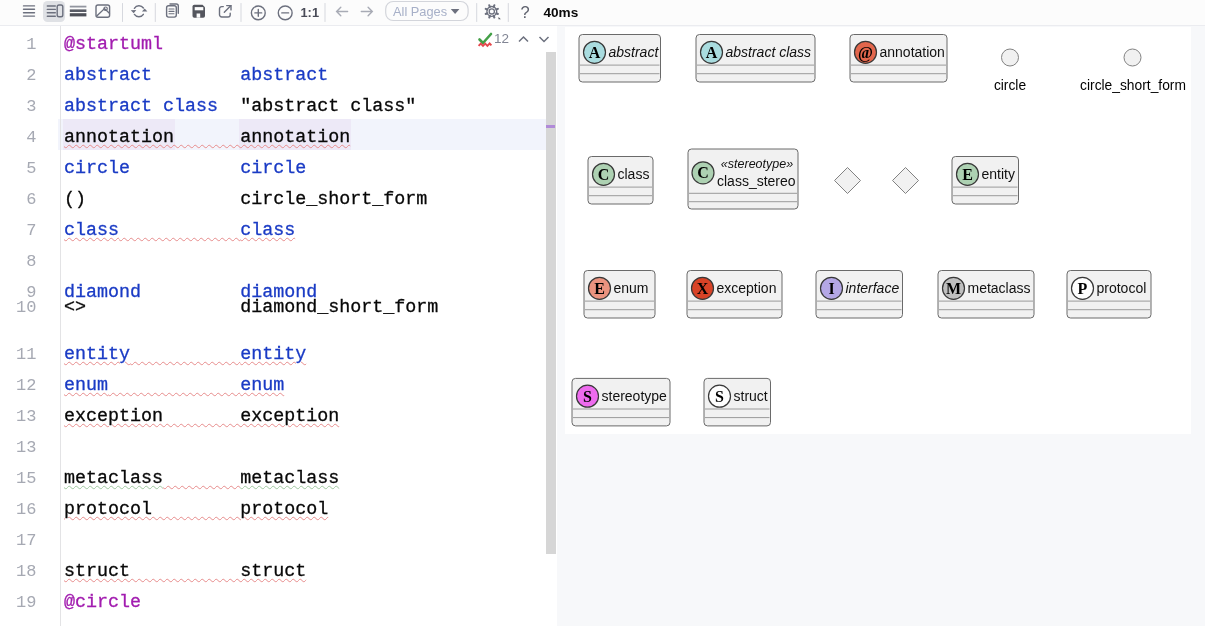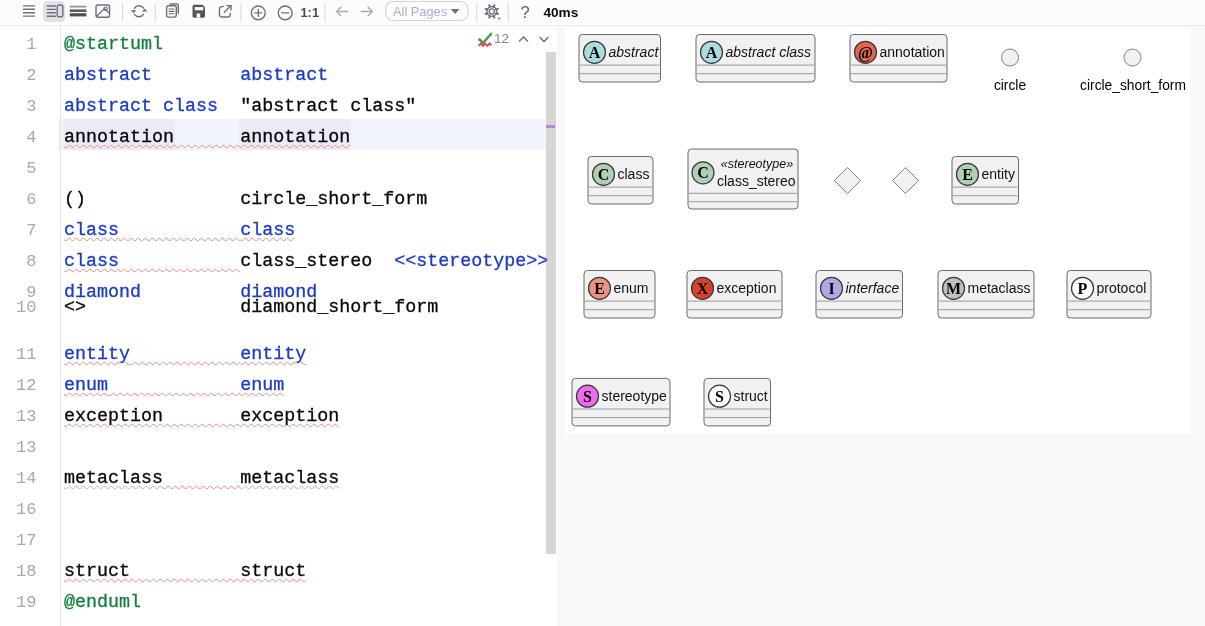--- a/index.html
+++ b/index.html
@@ -6,21 +6,21 @@
 #toolbar { position:absolute; left:0; top:0; width:1205px; height:26px;
   background:#FCFCFC; border-bottom:1px solid #EBECF0; }
 #preview { position:absolute; left:557px; top:26px; width:648px; height:600px; background:#F7F8FA; }
 #editor  { position:absolute; left:0; top:26px; width:557px; height:600px; background:#fff; }
 #gutline { position:absolute; left:60px; top:26px; width:1px; height:600px; background:#E3E3E5; }
 .row  { position:absolute; left:0; width:557px; height:31px; line-height:31px; white-space:pre;
   font-family:"Liberation Mono",monospace; font-size:18.35px; color:#080808; -webkit-text-stroke:0.3px; }
 .num  { position:absolute; left:0; width:36.5px; text-align:right; font-size:17px; color:#A6A9B3; -webkit-text-stroke:0px; }
 .code { position:absolute; left:64px; }
 b  { font-weight:normal; color:#1A3BC5; }
-i.m { font-style:normal; color:#15803d; }
+i.m { font-style:normal; color:#a21caf; }
 u  { text-decoration-style:wavy; text-decoration-thickness:1px; text-underline-offset:1.5px; }
 u.sqr { text-decoration-line:underline; text-decoration-color:#E78C8C; }
 u.sqg { text-decoration-line:underline; text-decoration-color:#9FC89F; }
 .hl   { position:absolute; background:#F2F4FC; }
 .whl  { position:absolute; background:#EDE9F7; }
 #sb    { position:absolute; left:545.5px; top:52px; width:10px; height:502px; background:rgba(163,163,163,0.45); }
 #sbmark{ position:absolute; left:546px; top:125px; width:9px; height:2.5px; background:#B18BD8; }
 svg text.nm { font-family:"Liberation Sans",sans-serif; font-size:14px; fill:#111; }
 svg text.it { font-style:italic; }
 svg text.lb { font-family:"Liberation Sans",sans-serif; font-size:13.8px; fill:#000; }
@@ -32,35 +32,35 @@
 <div id="editor"></div>
 <div id="preview"></div>
 <div class="hl" style="left:58px;top:119px;width:487.5px;height:31px"></div>
 <div class="whl" style="left:63px;top:119px;width:112px;height:31px"></div>
 <div class="whl" style="left:239px;top:119px;width:112px;height:31px"></div>
 <div id="gutline"></div>
 <div class="row" style="top:28.8px"><span class="num">1</span><span class="code"><i class="m">@startuml</i></span></div>
 <div class="row" style="top:59.8px"><span class="num">2</span><span class="code"><b>abstract</b>        <b>abstract</b></span></div>
 <div class="row" style="top:90.8px"><span class="num">3</span><span class="code"><b>abstract class</b>  "abstract class"</span></div>
 <div class="row" style="top:121.8px"><span class="num">4</span><span class="code"><u class="sqr">annotation      annotation</u></span></div>
-<div class="row" style="top:152.8px"><span class="num">5</span></div>
+<div class="row" style="top:152.8px"><span class="num">5</span><span class="code"><b>circle</b>          <b>circle</b></span></div>
 <div class="row" style="top:183.8px"><span class="num">6</span><span class="code">()              circle_short_form</span></div>
 <div class="row" style="top:214.8px"><span class="num">7</span><span class="code"><u class="sqr"><b>class</b>           <b>class</b></u></span></div>
-<div class="row" style="top:245.8px"><span class="num">8</span><span class="code"><u class="sqr"><b>class</b>           </u>class_stereo  <b>&lt;&lt;stereotype&gt;&gt;</b></span></div>
+<div class="row" style="top:245.8px"><span class="num">8</span></div>
 <div class="row" style="top:276.8px"><span class="num">9</span><span class="code"><b>diamond</b>         <b>diamond</b></span></div>
 <div class="row" style="top:292px"><span class="num">10</span><span class="code">&lt;&gt;              diamond_short_form</span></div>
 <div class="row" style="top:338.8px"><span class="num">11</span><span class="code"><u class="sqr"><b>entity</b>          <b>entity</b></u></span></div>
 <div class="row" style="top:369.8px"><span class="num">12</span><span class="code"><u class="sqr"><b>enum</b>            <b>enum</b></u></span></div>
 <div class="row" style="top:400.8px"><span class="num">13</span><span class="code"><u class="sqr">exception       exception</u></span></div>
 <div class="row" style="top:431.8px"><span class="num">13</span></div>
-<div class="row" style="top:462.8px"><span class="num">14</span><span class="code"><u class="sqg">metaclass</u><u class="sqr">       </u><u class="sqg">metaclass</u></span></div>
-<div class="row" style="top:493.8px"><span class="num">16</span></div>
+<div class="row" style="top:462.8px"><span class="num">15</span><span class="code"><u class="sqg">metaclass</u><u class="sqr">       </u><u class="sqg">metaclass</u></span></div>
+<div class="row" style="top:493.8px"><span class="num">16</span><span class="code"><u class="sqr">protocol        protocol</u></span></div>
 <div class="row" style="top:524.8px"><span class="num">17</span></div>
 <div class="row" style="top:555.8px"><span class="num">18</span><span class="code"><u class="sqr">struct          struct</u></span></div>
-<div class="row" style="top:586.8px"><span class="num">19</span><span class="code"><i class="m">@enduml</i></span></div>
+<div class="row" style="top:586.8px"><span class="num">19</span><span class="code"><i class="m">@circle</i></span></div>
 <div class="row" style="top:617.8px"><span class="num">20</span></div>
 <div id="sb"></div>
 <div id="sbmark"></div>
 
 <svg style="position:absolute;left:470px;top:26px" width="85" height="24" viewBox="0 0 85 24">
  <path d="M9.5 13.5 L13 17 L21 8" fill="none" stroke="#43A047" stroke-width="2.6" stroke-linecap="round" stroke-linejoin="round"></path>
  <path d="M8.6 19.8 l2.2 -2.3 l2.2 2.3 l2.2 -2.3 l2.2 2.3 l2.2 -2.3 l1.8 1.9" fill="none" stroke="#E5484D" stroke-width="1.9"></path>
  <text x="24" y="17" font-size="13.5px" fill="#818594" font-family="Liberation Sans">12</text>
  <path d="M49 15.5 l4.5 -4.5 l4.5 4.5" fill="none" stroke="#6C707E" stroke-width="1.5"></path>
  <path d="M69.5 11 l4.5 4.5 l4.5 -4.5" fill="none" stroke="#6C707E" stroke-width="1.5"></path>

